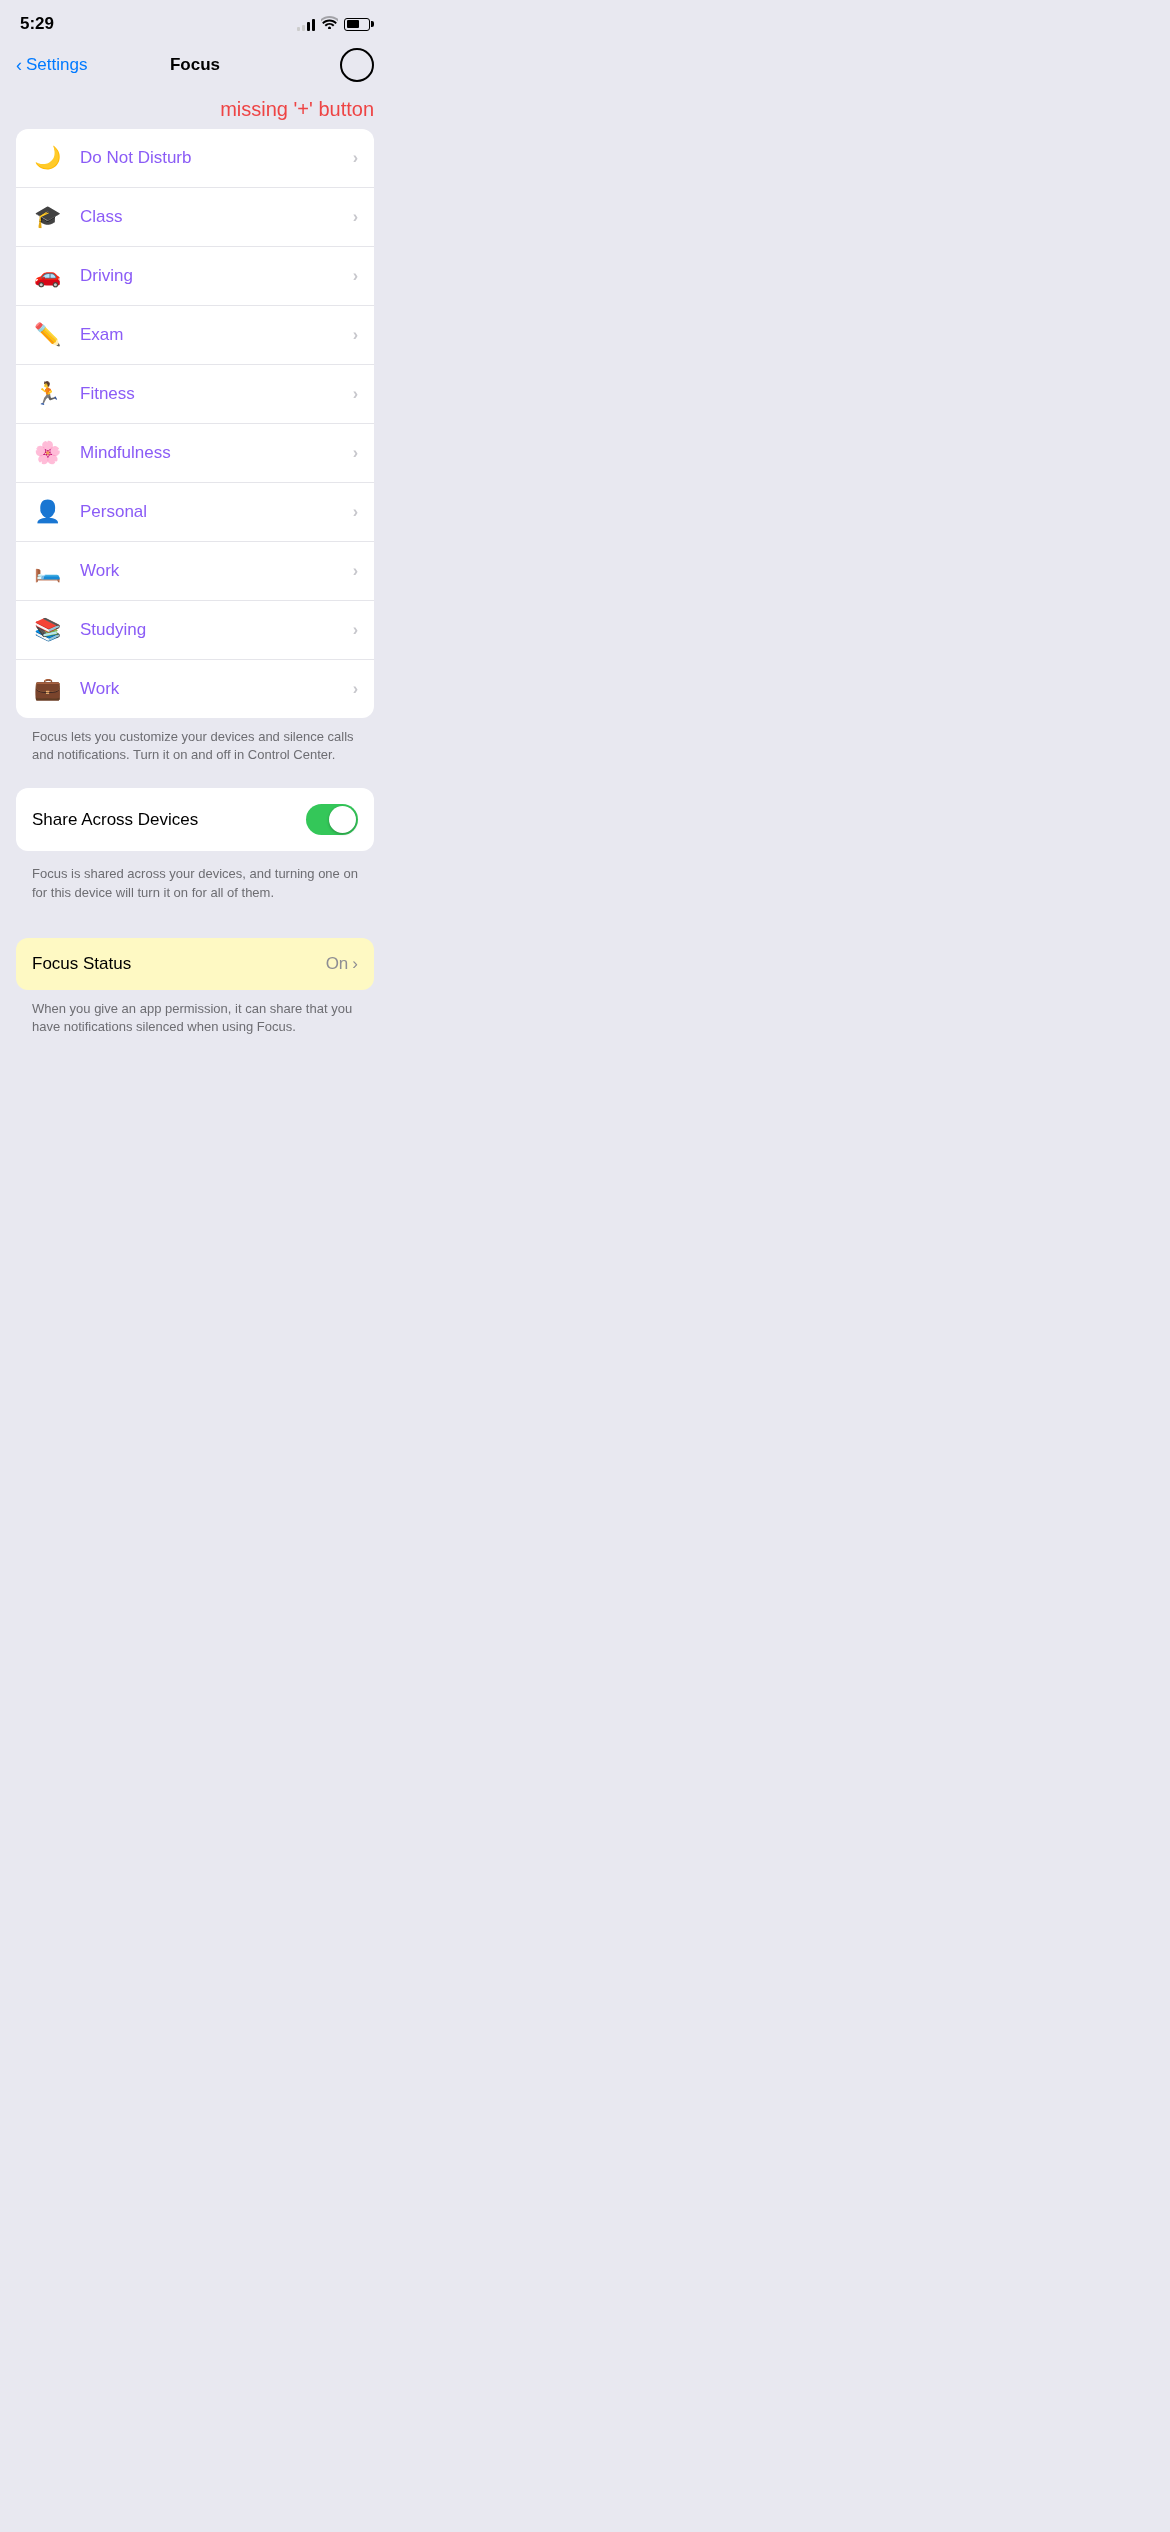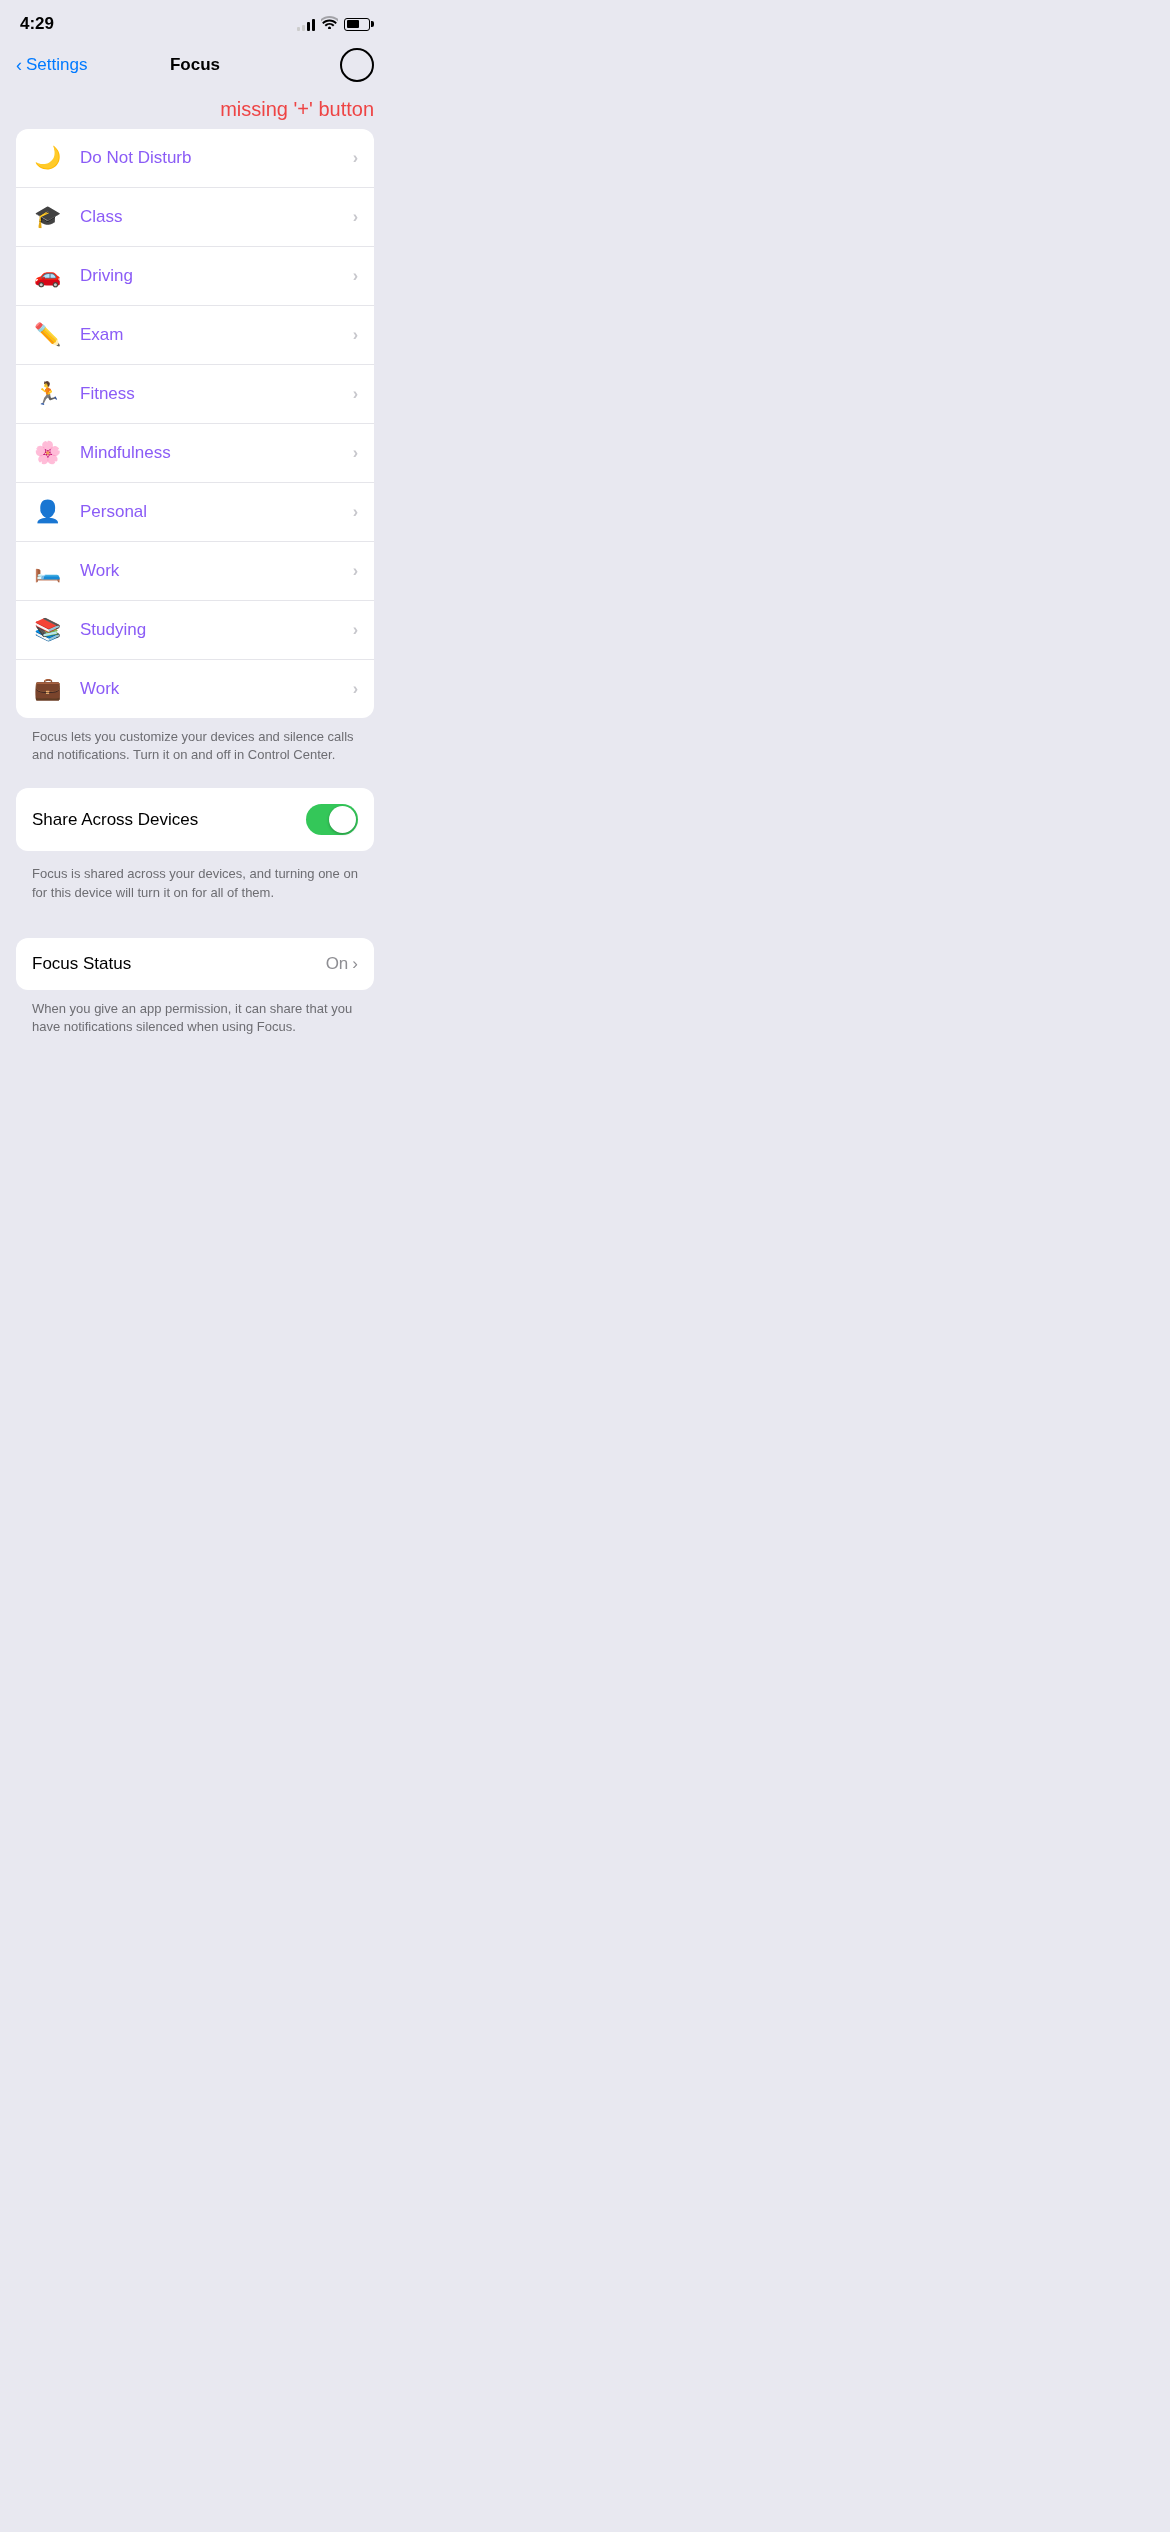--- a/index.html
+++ b/index.html
@@ -202,21 +202,21 @@
       background: #fff;
       border-radius: 50%;
       position: absolute;
       right: 2px;
       top: 2px;
       box-shadow: 0 1px 3px rgba(0,0,0,0.3);
     }
 
     
     .status-section-card {
-      background: #ffffff;
+      background: #fef9c3;
       border-radius: 12px;
       margin: 16px 16px 0 16px;
       display: flex;
       align-items: center;
       padding: 16px 16px;
       justify-content: space-between;
     }
     .status-section-label {
       font-size: 17px;
       font-weight: 400;
@@ -246,21 +246,21 @@
     .icon-flower { color: #2bc5c5; }
     .icon-person { color: #7b52ab; }
     .icon-bed { color: #2bc5c5; }
     .icon-books { color: #a07840; }
     .icon-work { color: #2bc5c5; }
   </style>
 </head>
 <body>
 
 <div class="status-bar">
-  <span class="status-time">4:29</span>
+  <span class="status-time">5:29</span>
   <div class="status-icons">
     <div class="signal-bars">
       <div class="signal-bar inactive" style="height:4px"></div>
       <div class="signal-bar inactive" style="height:6px"></div>
       <div class="signal-bar" style="height:9px"></div>
       <div class="signal-bar" style="height:12px"></div>
     </div>
     <span class="wifi-icon">
       <svg width="17" height="13" viewBox="0 0 17 13" fill="none">
         <path d="M8.5 10.5a1.5 1.5 0 100 3 1.5 1.5 0 000-3z" fill="#000"></path>

